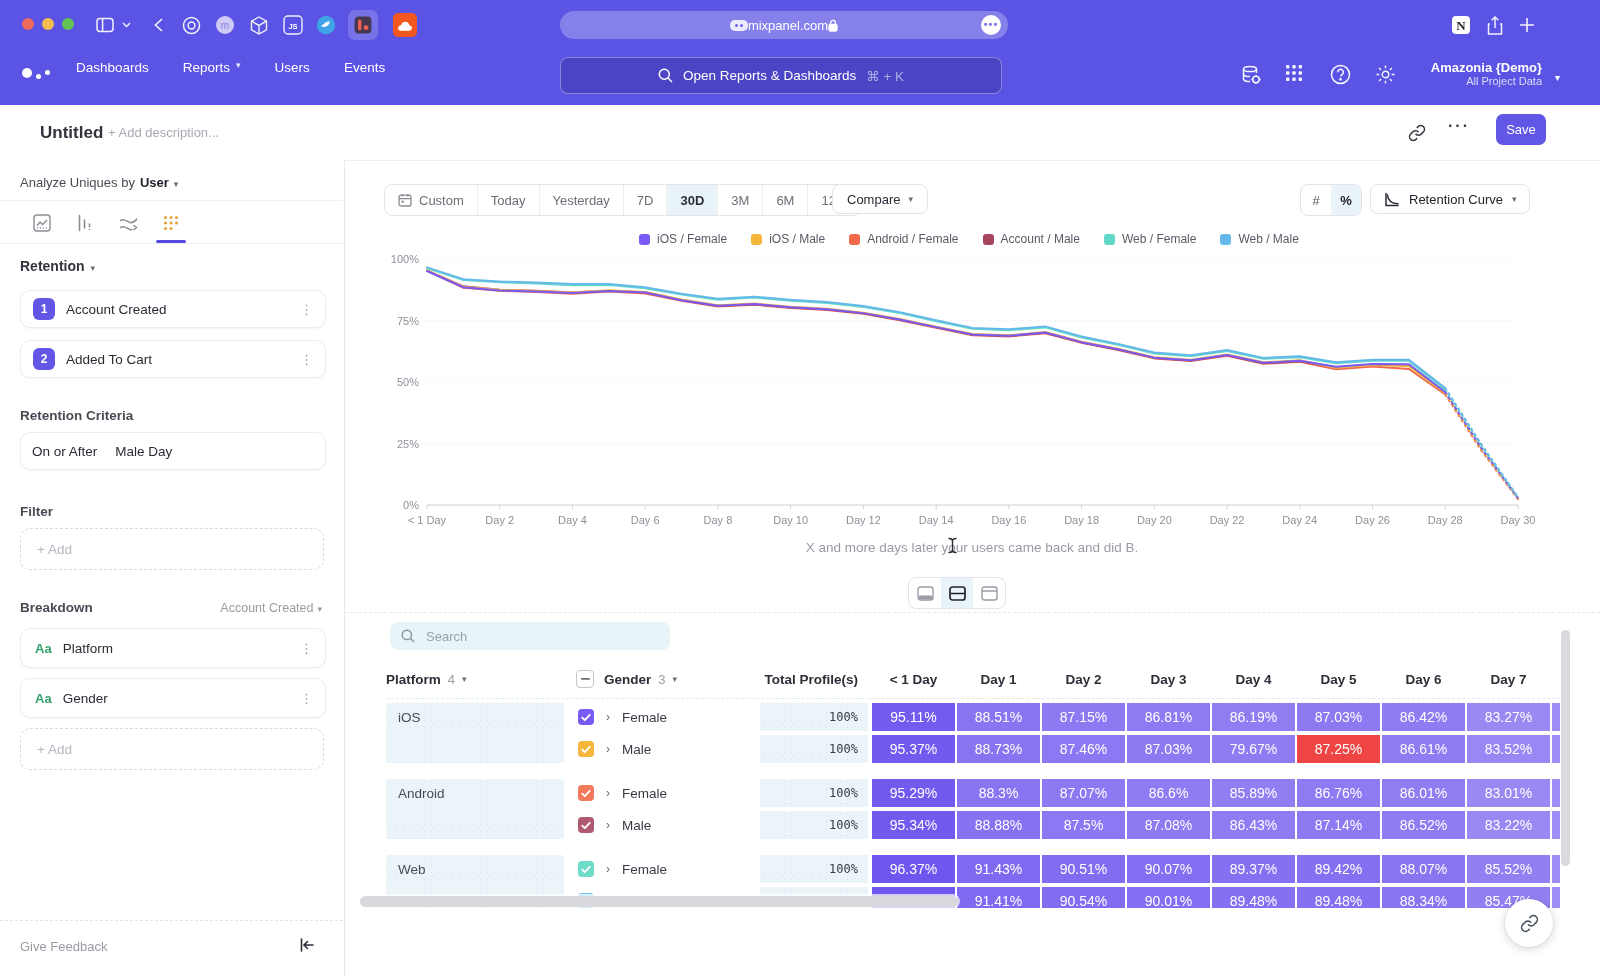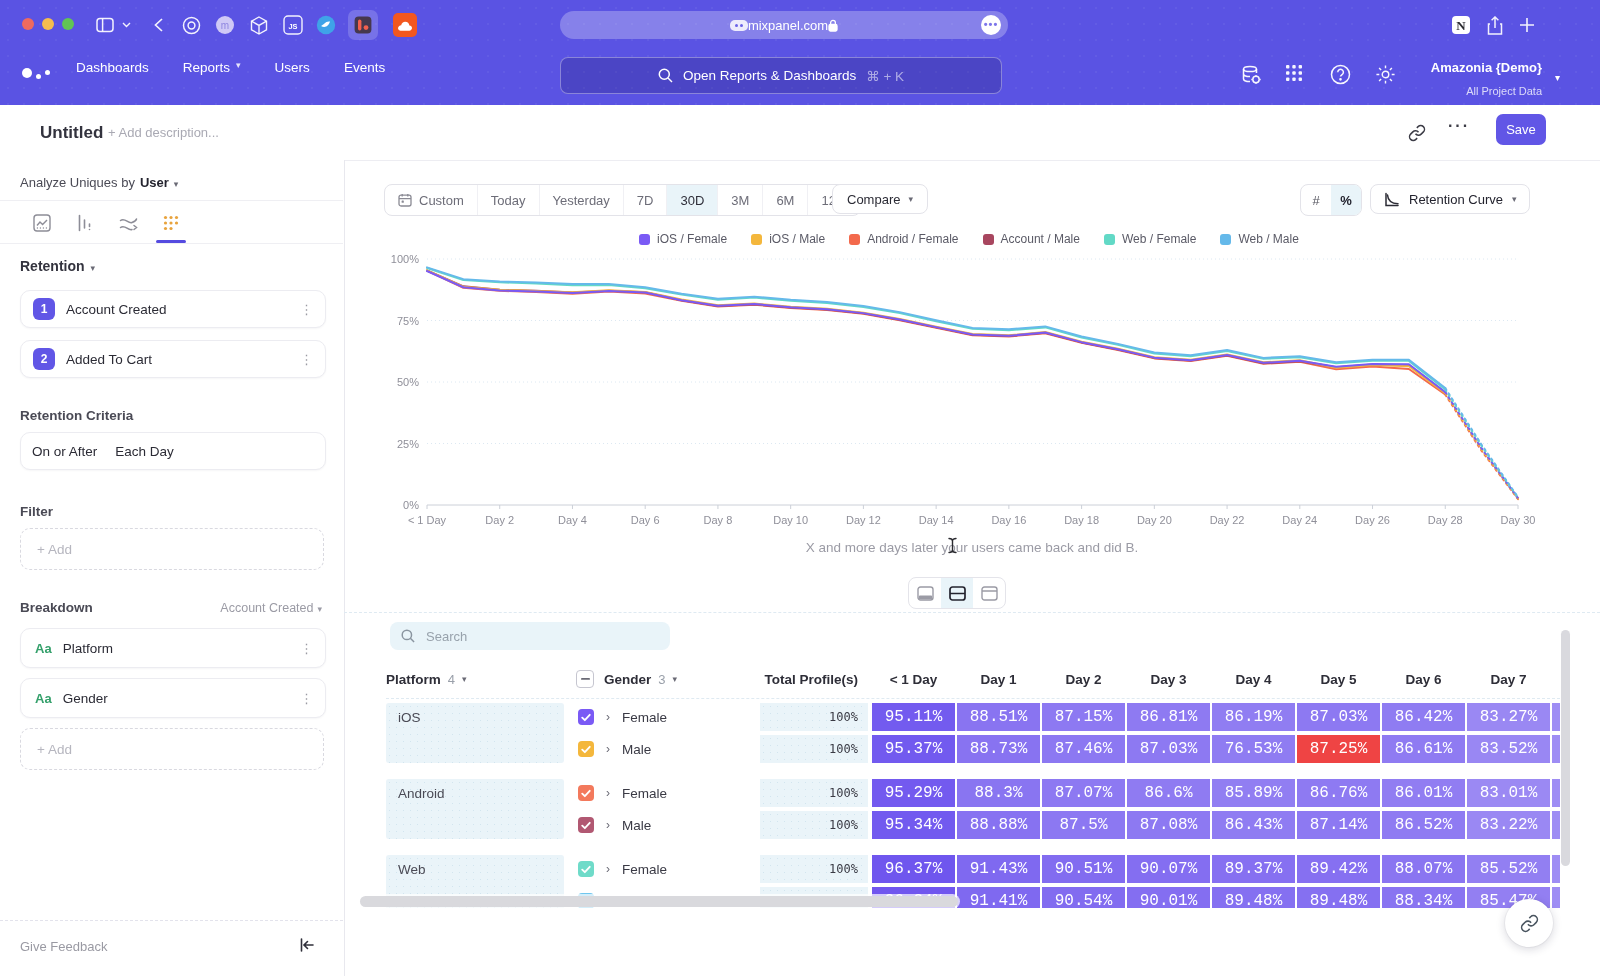--- a/index.html
+++ b/index.html
@@ -24,21 +24,21 @@
   .mp-logo i{background:#fff;border-radius:50%;display:block;}
   .nav-menu{position:absolute;left:76px;top:60px;display:flex;gap:34px;align-items:center;}
   .nav-item{color:#fff;font-size:13.5px;display:flex;gap:6px;}
   .nav-chev{font-size:9px;opacity:.85;}
   .nav-search{position:absolute;left:560px;top:57px;width:440px;height:35px;border-radius:8px;background:rgba(10,5,60,.18);
     border:1px solid rgba(255,255,255,.35);display:flex;align-items:center;justify-content:center;gap:10px;color:#fff;font-size:13.5px;}
   .nav-search .shortcut{color:rgba(255,255,255,.55);}
   .nav-right-ic{position:absolute;top:64px;color:rgba(255,255,255,.95);}
   .org{position:absolute;right:58px;top:60px;text-align:right;color:#fff;}
   .org .org-name{font-size:13px;font-weight:bold;}
-  .org .org-proj{font-size:11px;color:rgba(255,255,255,.78);margin-top:10px;}
+  .org .org-proj{font-size:11px;color:rgba(255,255,255,.78);margin-top:0;}
   .org-chev{position:absolute;right:40px;top:72px;color:#fff;font-size:10px;}
   
   .report-header{position:absolute;left:0;top:105px;width:1600px;height:55px;background:#fff;border-bottom:1px solid #ededf2;}
   .rh-title{position:absolute;left:40px;top:18px;font-size:17px;font-weight:bold;color:#33333e;}
   .rh-desc{position:absolute;left:108px;top:20px;font-size:13px;color:#a9a9b3;}
   .rh-link{position:absolute;left:1408px;top:19px;color:#3c3c46;}
   .rh-dots{position:absolute;left:1448px;top:12px;color:#3c3c46;font-size:16px;font-weight:bold;letter-spacing:2px;}
   .save-btn{position:absolute;left:1496px;top:114px;width:50px;height:31px;background:#6156e6;color:#fff;border:none;border-radius:7px;
     font-size:13px;font-family:"Liberation Sans",sans-serif;}
   
@@ -66,21 +66,21 @@
   .sb-add span{margin-left:16px;}
   .bd-scope{position:absolute;right:22px;font-size:12.5px;color:#9b9ba5;}
   .bd-scope .chev{font-size:9px;margin-left:4px;}
   .sb-footer{position:absolute;left:0;top:760px;width:343px;height:56px;border-top:1px dashed #e3e3ec;}
   .give-fb{position:absolute;left:20px;top:18px;font-size:13px;color:#9a9aa3;}
   .collapse-ic{position:absolute;right:28px;top:16px;color:#2f2f3a;}
   
   .range-group{position:absolute;left:384px;top:184px;display:flex;border:1px solid #e3e3e9;border-radius:8px;background:#fff;overflow:hidden;height:30px;}
   .range-item{display:flex;align-items:center;gap:7px;padding:0 13px;font-size:13px;color:#6d6d78;border-right:1px solid #f0f0f4;}
   .range-item:last-child{border-right:none;}
-  .range-item.active{background:#e9f4f9;color:#2f2f3a;font-weight:normal;}
+  .range-item.active{background:#e9f4f9;color:#2f2f3a;font-weight:bold;}
   .range-item .cal{color:#8a8a94;display:flex;}
   .compare-btn{position:absolute;left:832px;top:184px;height:30px;border:1px solid #e3e3e9;border-radius:8px;background:#fff;
     display:flex;align-items:center;gap:8px;padding:0 14px;font-size:13px;color:#2b2b35;}
   .chev-g{font-size:9px;color:#6a6a75;}
   .numpct-group{position:absolute;left:1300px;top:184px;height:30px;display:flex;border:1px solid #e3e3e9;border-radius:8px;overflow:hidden;background:#fff;}
   .numpct{width:30px;display:flex;align-items:center;justify-content:center;font-size:13px;color:#55555f;}
   .numpct.active{background:#e9f4f9;color:#23232e;font-weight:bold;}
   .view-btn{position:absolute;left:1370px;top:184px;height:30px;border:1px solid #e3e3e9;border-radius:8px;background:#fff;
     display:flex;align-items:center;gap:9px;padding:0 13px;font-size:13px;color:#23232e;}
   
@@ -112,21 +112,21 @@
   .hatch{background-color:#eaf4f9;background-image:radial-gradient(#d2e5ef 0.8px,transparent 0.9px);background-size:7px 7px;}
   .thead-sep{position:absolute;left:386px;top:85px;width:1174px;border-top:1px dashed #dfeaf2;}
   .tgroups{position:absolute;left:386px;top:90px;}
   .tgroup{display:flex;margin-bottom:16px;}
   .tg-left{width:178px;margin-right:12px;border-radius:3px;font-size:13.5px;color:#4a4a55;padding:7px 0 0 12px;box-sizing:border-box;}
   .tg-rows{display:flex;flex-direction:column;gap:4px;}
   .gcheck{width:16px;height:16px;border-radius:4px;margin-left:2px;display:flex;align-items:center;justify-content:center;color:#fff;}
   .gchev{color:#6a6a75;font-size:12px;margin:0 0 0 12px;}
   .glabel{font-size:13.5px;color:#3a3a45;margin-left:12px;}
   .tot-txt{font-family:"DejaVu Sans Mono",monospace;font-size:12px;color:#3a3a44;padding-right:10px;}
-  .val-cell{color:#fff;font-family:Liberation Mono, monospace;font-size:16px;}
+  .val-cell{color:#fff;font-family:Liberation Sans, sans-serif;font-size:14px;}
   .sliver{width:8px;height:100%;}
   .hdr-check{width:16px;height:16px;border-radius:4px;border:1px solid #c6c6d0;background:#fff;display:flex;align-items:center;justify-content:center;color:#6a6a75;}
   
   .hscroll{position:absolute;left:360px;top:896px;width:598px;height:11px;border-radius:6px;background:#d9d9dd;box-shadow:0 0 0 2px rgba(255,255,255,.7);}
   .vscroll{position:absolute;left:1561px;top:630px;width:9px;height:236px;border-radius:5px;background:#d9d9de;}
   
   .bottom-bar{position:absolute;left:344px;top:918px;width:1256px;height:58px;background:#fff;border-top:1px dashed #dfeaf2;}
   .fi-icon{position:absolute;left:44px;top:18px;color:#3a3a45;}
   .fi-title{position:absolute;left:74px;top:20px;font-size:13.5px;font-weight:bold;color:#2b2b35;}
   .fi-sub{position:absolute;left:222px;top:20px;font-size:13.5px;color:#9b9ba5;}
@@ -377,21 +377,21 @@
         <div class="sb-card" style="top: 180px; height: 36px;">
           <span class="step-badge">2</span>
           <span class="lbl">Added To Cart</span>
           <span class="kebab">⋮</span>
         </div>
       </div>
 
     <div class="sb-sub" style="top:248px">Retention Criteria</div>
     <div class="sb-card" style="top:272px;height:36px">
       <span class="lbl" style="flex:none">On or After</span>
-      <span class="lbl" style="flex:none;margin-left:18px">Each Day</span>
+      <span class="lbl" style="flex:none;margin-left:18px">Male Day</span>
     </div>
 
     <div class="sb-sub" style="top:344px">Filter</div>
     <div class="sb-add" style="top:368px">
         <span>+ Add</span>
       </div>
 
     <div class="sb-sub" style="top:440px">Breakdown</div>
     <div class="bd-scope" style="top:441px">
       <span>Account Created</span><span class="chev">▾</span>
@@ -664,21 +664,21 @@
                 <span class="gchev">›</span>
                 <span class="glabel">Male</span>
               </span>
               <span class="c-tot hatch">
                 <span class="tot-txt">100%</span>
               </span>
               <span class="c-val val-cell" style="background: rgb(114, 90, 239);">95.37%</span>
               <span class="c-val val-cell" style="background: rgb(136, 115, 241);">88.73%</span>
               <span class="c-val val-cell" style="background: rgb(140, 120, 242);">87.46%</span>
               <span class="c-val val-cell" style="background: rgb(141, 121, 242);">87.03%</span>
-              <span class="c-val val-cell" style="background: rgb(143, 124, 242);">76.53%</span>
+              <span class="c-val val-cell" style="background: rgb(143, 124, 242);">79.67%</span>
               <span class="c-val val-cell" style="background: #ef4444;">87.25%</span>
               <span class="c-val val-cell" style="background: rgb(143, 123, 242);">86.61%</span>
               <span class="c-val val-cell" style="background: rgb(153, 135, 243);">83.52%</span>
               <span class="sliver" style="background: rgb(158, 141, 244);"></span>
             </div>
           </div>
         </div>
         <div class="tgroup">
           <div class="tg-left hatch">Android</div>
           <div class="tg-rows">

